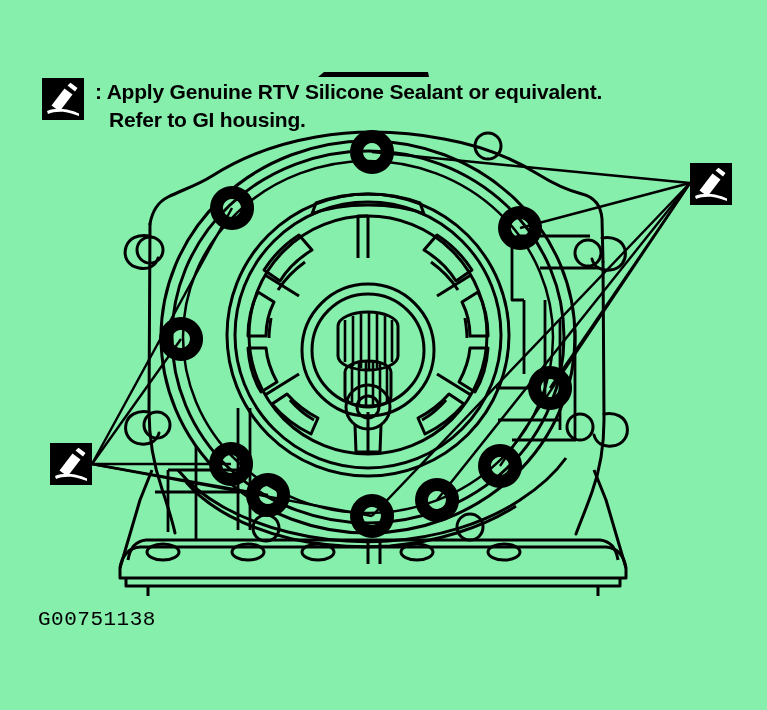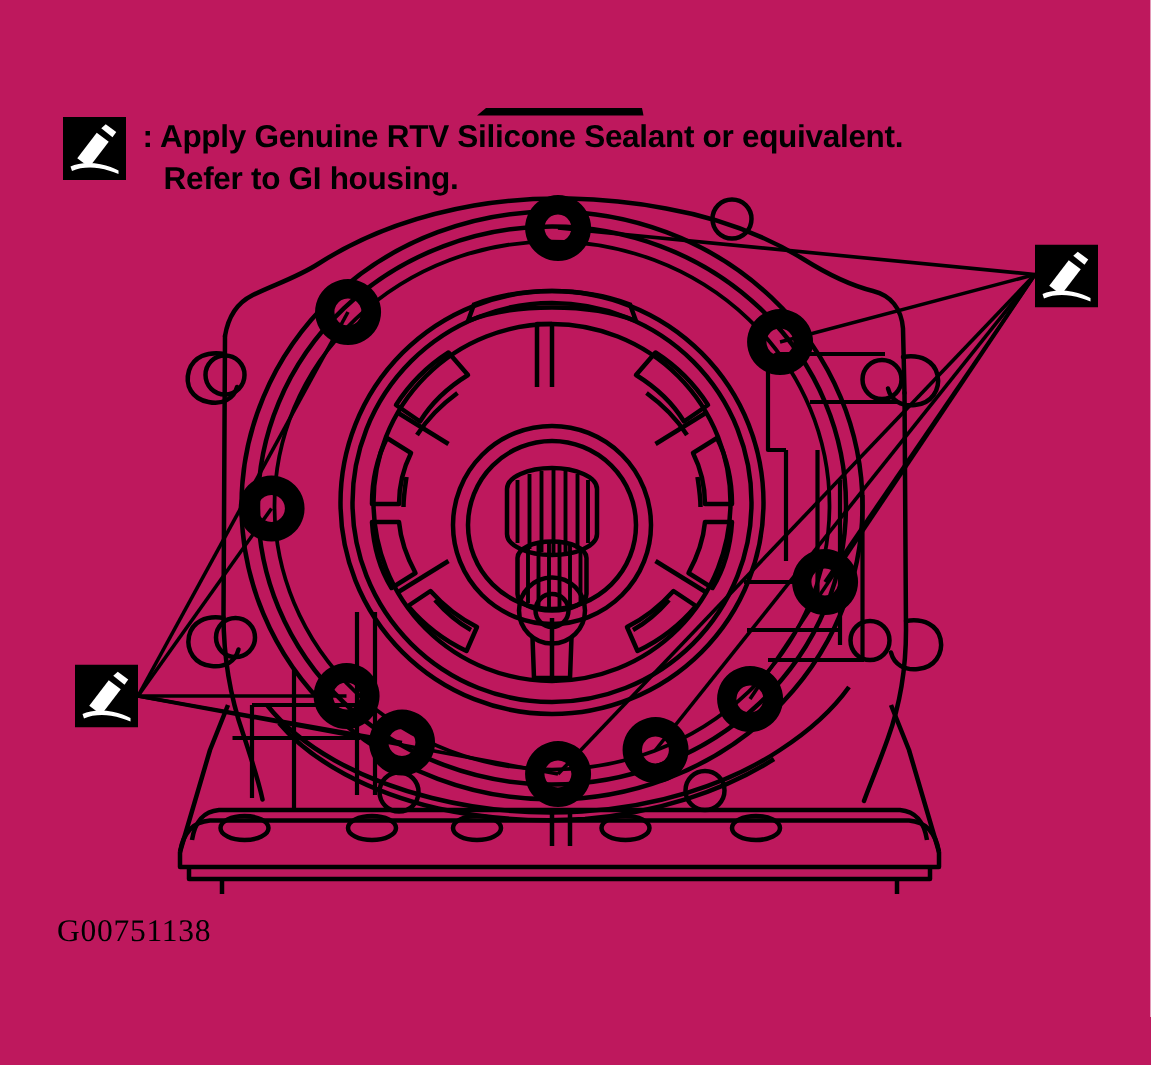--- a/index.html
+++ b/index.html
@@ -8,21 +8,21 @@
     padding: 0;
     background: #ffffff;
   }
   body {
     font-family: "Liberation Sans", sans-serif;
   }
   #page {
     position: relative;
     width: 767px;
     height: 710px;
-    background: #be185d;
+    background: #86efac;
     overflow: hidden;
   }
   #diagram-svg {
     position: absolute;
     left: 0;
     top: 0;
     width: 767px;
     height: 710px;
     display: block;
   }
@@ -38,21 +38,21 @@
     line-height: 28px;
     letter-spacing: -0.2px;
     white-space: nowrap;
   }
   .legend-line1 { position: absolute; left: 0; top: 0; }
   .legend-line2 { position: absolute; left: 14px; top: 28px; }
   .figure-id {
     position: absolute;
     left: 38px;
     top: 608px;
-    font-family: Liberation Serif, serif;
+    font-family: Liberation Mono, monospace;
     font-size: 21px;
     font-weight: normal;
     color: #000000;
     letter-spacing: 0.5px;
   }
   .sr-only {
     position: absolute;
     width: 1px; height: 1px;
     overflow: hidden;
     clip: rect(0 0 0 0);

